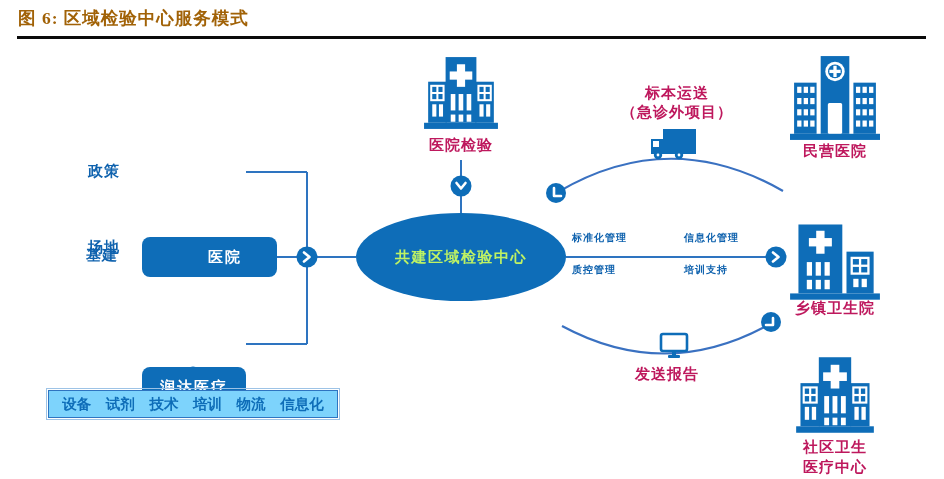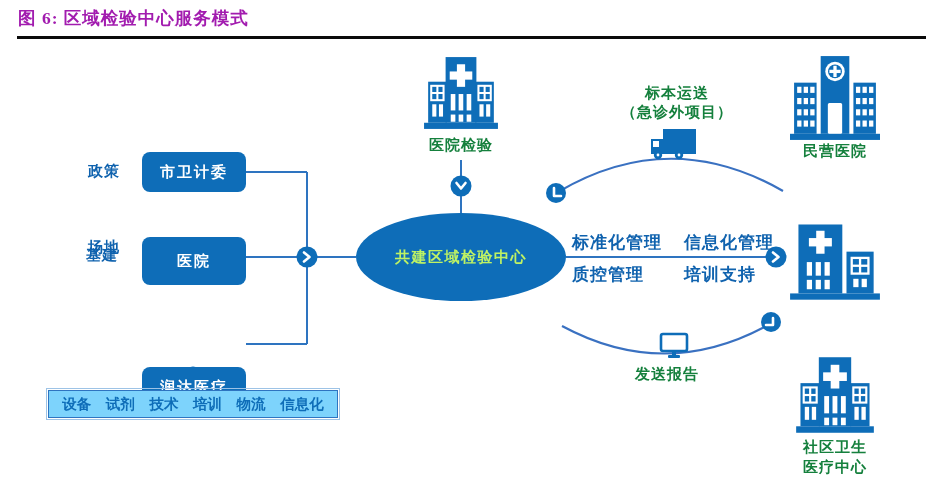--- a/index.html
+++ b/index.html
@@ -1,35 +1,35 @@
 <!DOCTYPE html>
 <html><head>
 <meta charset="utf-8">
 <style>
   html,body{margin:0;padding:0;background:#fff;}
   #canvas{position:relative;width:944px;height:479px;background:#fff;overflow:hidden;
           font-family:"Liberation Sans", sans-serif;}
   .abs{position:absolute;}
   .fig-title{left:18px;top:6px;font-family:"Liberation Serif", serif;font-weight:bold;
-             font-size:17.5px;color:#a21caf;letter-spacing:1px;white-space:nowrap;}
+             font-size:17.5px;color:#a16207;letter-spacing:1px;white-space:nowrap;}
   .title-rule{left:17px;top:36px;width:909px;height:3px;background:#0A0A0A;}
   .annot{color:#0F62AE;font-weight:bold;font-size:15px;letter-spacing:1px;white-space:nowrap;}
   .bluebox{left:142px;width:104px;background:#0E6DB8;border-radius:8px;color:#fff;
            font-weight:bold;font-size:15px;letter-spacing:2px;display:flex;
            align-items:center;justify-content:center;white-space:nowrap;}
   .chipbar{left:48px;top:390px;width:290px;height:28px;border:1px solid #2E74C0;
            outline:1px solid #9DC3E6;outline-offset:1px;background:#7dd3fc;display:flex;
            align-items:center;justify-content:space-around;padding:0 6px;box-sizing:border-box;}
   .chip{color:#0E6DB8;font-weight:bold;font-size:14.5px;white-space:nowrap;}
   .ellipse{left:356px;top:213px;width:210px;height:88px;background:#0E6DB8;border-radius:50%;
            display:flex;align-items:center;justify-content:center;color:#bef264;font-weight:bold;
            font-size:15px;letter-spacing:1.5px;white-space:nowrap;}
-  .node-label{color:#15803d;font-weight:bold;font-size:15px;letter-spacing:1px;
+  .node-label{color:#be185d;font-weight:bold;font-size:15px;letter-spacing:1px;
               text-align:center;white-space:nowrap;}
-  .flow-label{color:#0F62AE;font-weight:bold;font-size:17px;letter-spacing:1px;white-space:nowrap;font-family:Liberation Mono, monospace;}
+  .flow-label{color:#0F62AE;font-weight:bold;font-size:10px;letter-spacing:1px;white-space:nowrap;font-family:Liberation Mono, monospace;}
   svg{display:block;}
   #connector-layer{left:0;top:0;pointer-events:none;}
 </style>
 </head>
 <body>
 
 <div id="canvas">
 
   <div class="abs fig-title">图 6: 区域检验中心服务模式</div>
   <div class="abs title-rule"></div>
@@ -74,22 +74,21 @@
     <g transform="translate(771,322)">
       <circle r="10" fill="#0E6DB8"></circle>
       <polyline points="-5,3 2,3 2,-4" stroke="#fff" stroke-width="2.6" fill="none" stroke-linecap="round" stroke-linejoin="round"></polyline>
     </g>
   </svg>
 
   <div class="abs annot" style="left:88px;top:162px;">政策</div>
   <div class="abs annot" style="left:88px;top:238px;">场地</div>
   <div class="abs annot" style="left:86px;top:246px;">基建</div>
 
-  <div class="abs bluebox" style="top:152px;height:40px;">市卫计委</div>
-  <div class="abs bluebox" style="top:237px;height:48px;">医院</div>
+  <div class="abs bluebox" style="top:237px;height:40px;padding-left:31px;">医院</div>
   <div class="abs bluebox" style="top:323px;height:41px;margin-top:44px;">润达医疗</div>
 
   <div class="abs chipbar">
     <span class="chip">设备</span>
     <span class="chip">试剂</span>
     <span class="chip">技术</span>
     <span class="chip">培训</span>
     <span class="chip">物流</span>
     <span class="chip">信息化</span>
   </div>
@@ -216,20 +215,21 @@
     <g stroke="#fff" stroke-width="2.2" fill="none">
       <rect x="61" y="36" width="16" height="15"></rect>
         <line x1="69" y1="36" x2="69" y2="51"></line>
         <line x1="61" y1="43.5" x2="77" y2="43.5"></line>
     </g>
     <g fill="#fff">
       <rect x="62.5" y="56" width="5" height="8"></rect>
         <rect x="70.5" y="56" width="5" height="8"></rect>
     </g>
   </svg>
+  <div class="abs node-label" style="left:786px;top:299px;width:98px;">乡镇卫生院</div>
 
   <svg class="abs" style="left:794px;top:355px;" width="82" height="80" viewBox="0 0 76 74">
     <g fill="#0E6DB8">
       <rect x="2" y="66" width="72" height="6"></rect>
       <rect x="23" y="2" width="30" height="64"></rect>
       <rect x="6" y="26" width="18" height="40"></rect>
       <rect x="52" y="26" width="18" height="40"></rect>
     </g>
     <g fill="#fff">
       <rect x="34" y="9" width="8" height="22"></rect>

